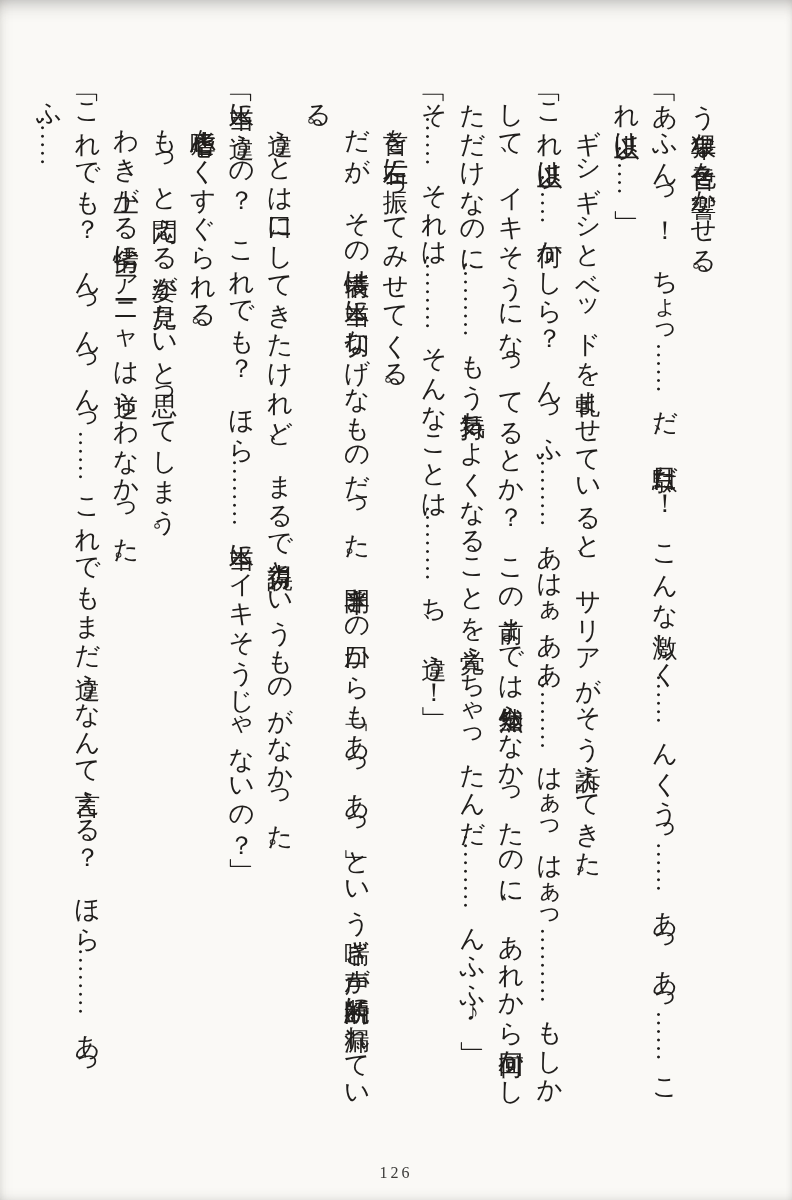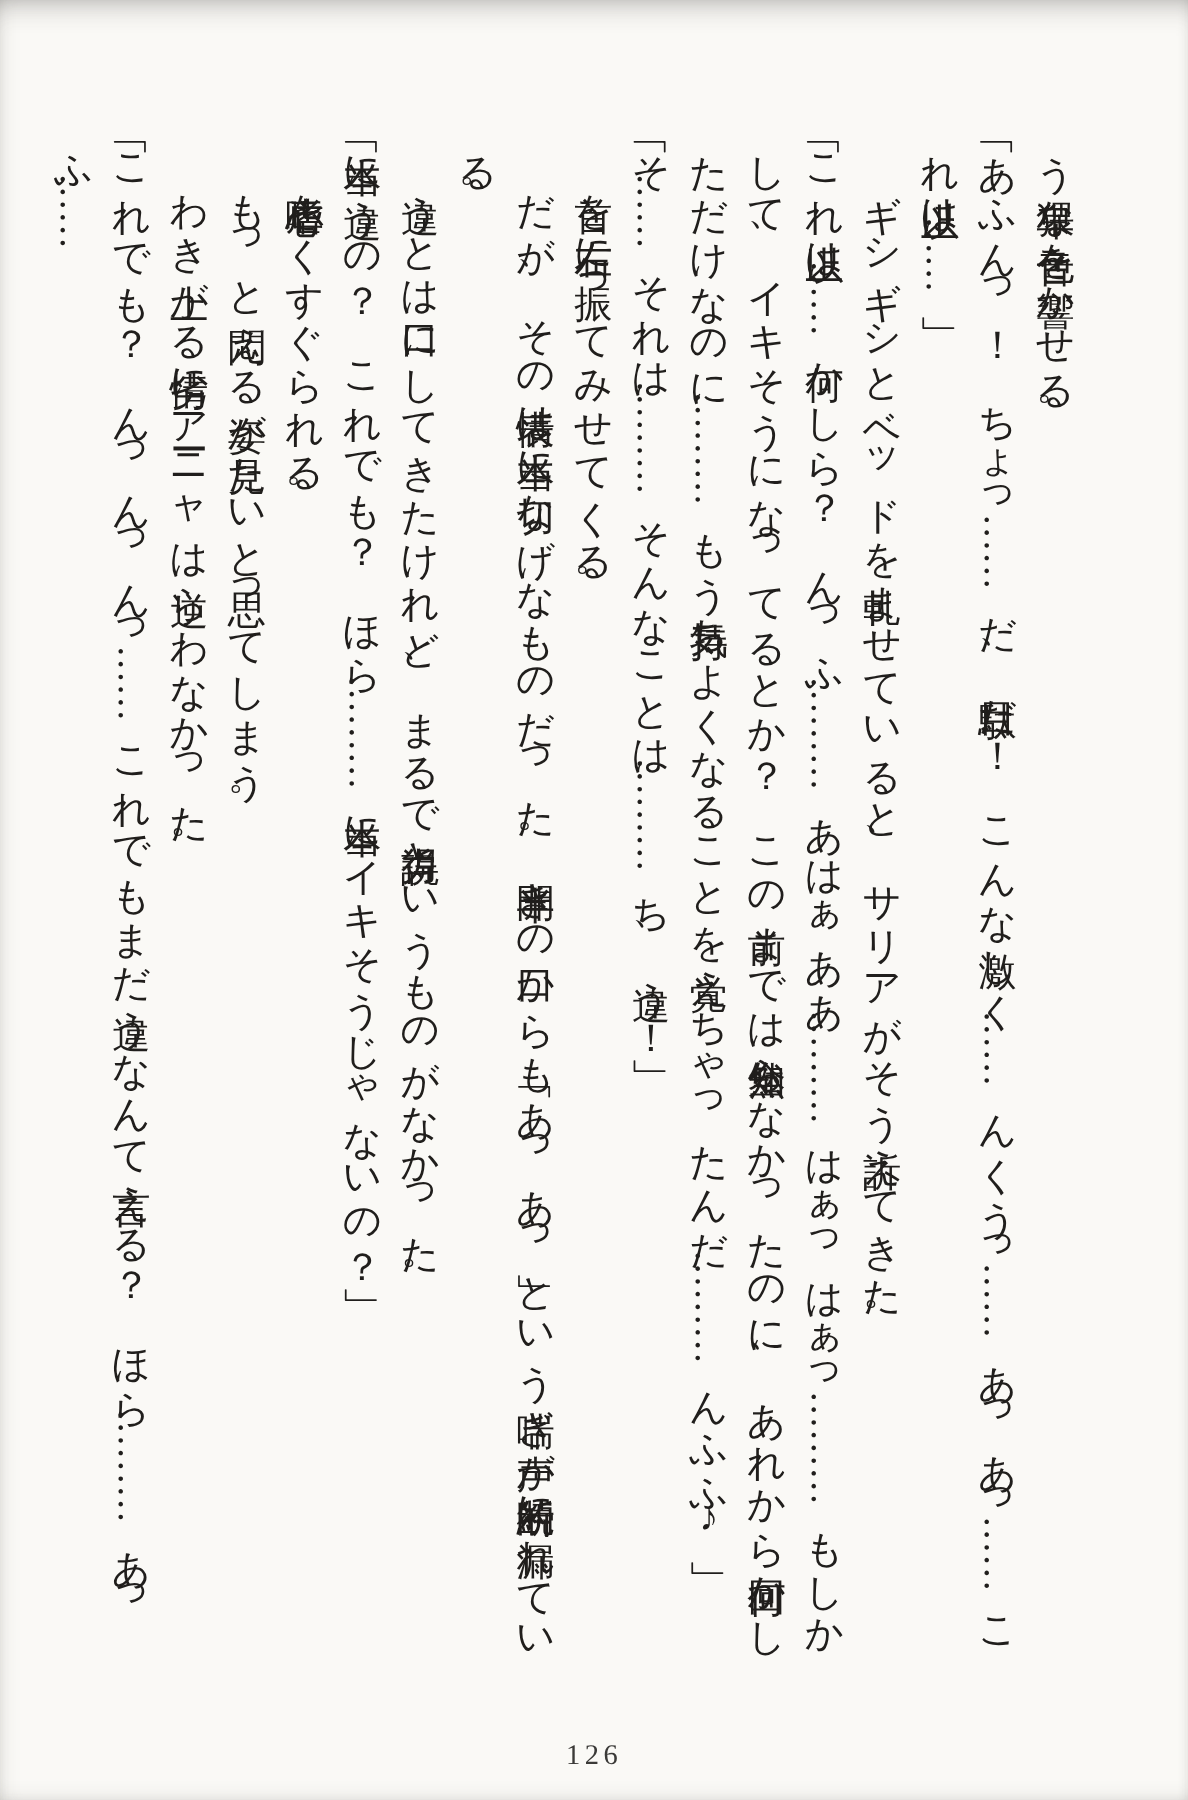--- a/index.html
+++ b/index.html
@@ -39,21 +39,21 @@
   .text-area p {
     margin: 0;
     padding: 0;
   }
   .page-number {
     position: absolute;
     left: 0;
     right: 0;
     bottom: 18px;
     text-align: center;
-    font-size: 19px;
+    font-size: 16px;
     letter-spacing: 3px;
     color: #3b3a38;
     font-family: "Liberation Serif", "DejaVu Serif", serif;
   }
 </style>
 </head>
 <body>
 
 <div class="page">
   <div class="text-area">

